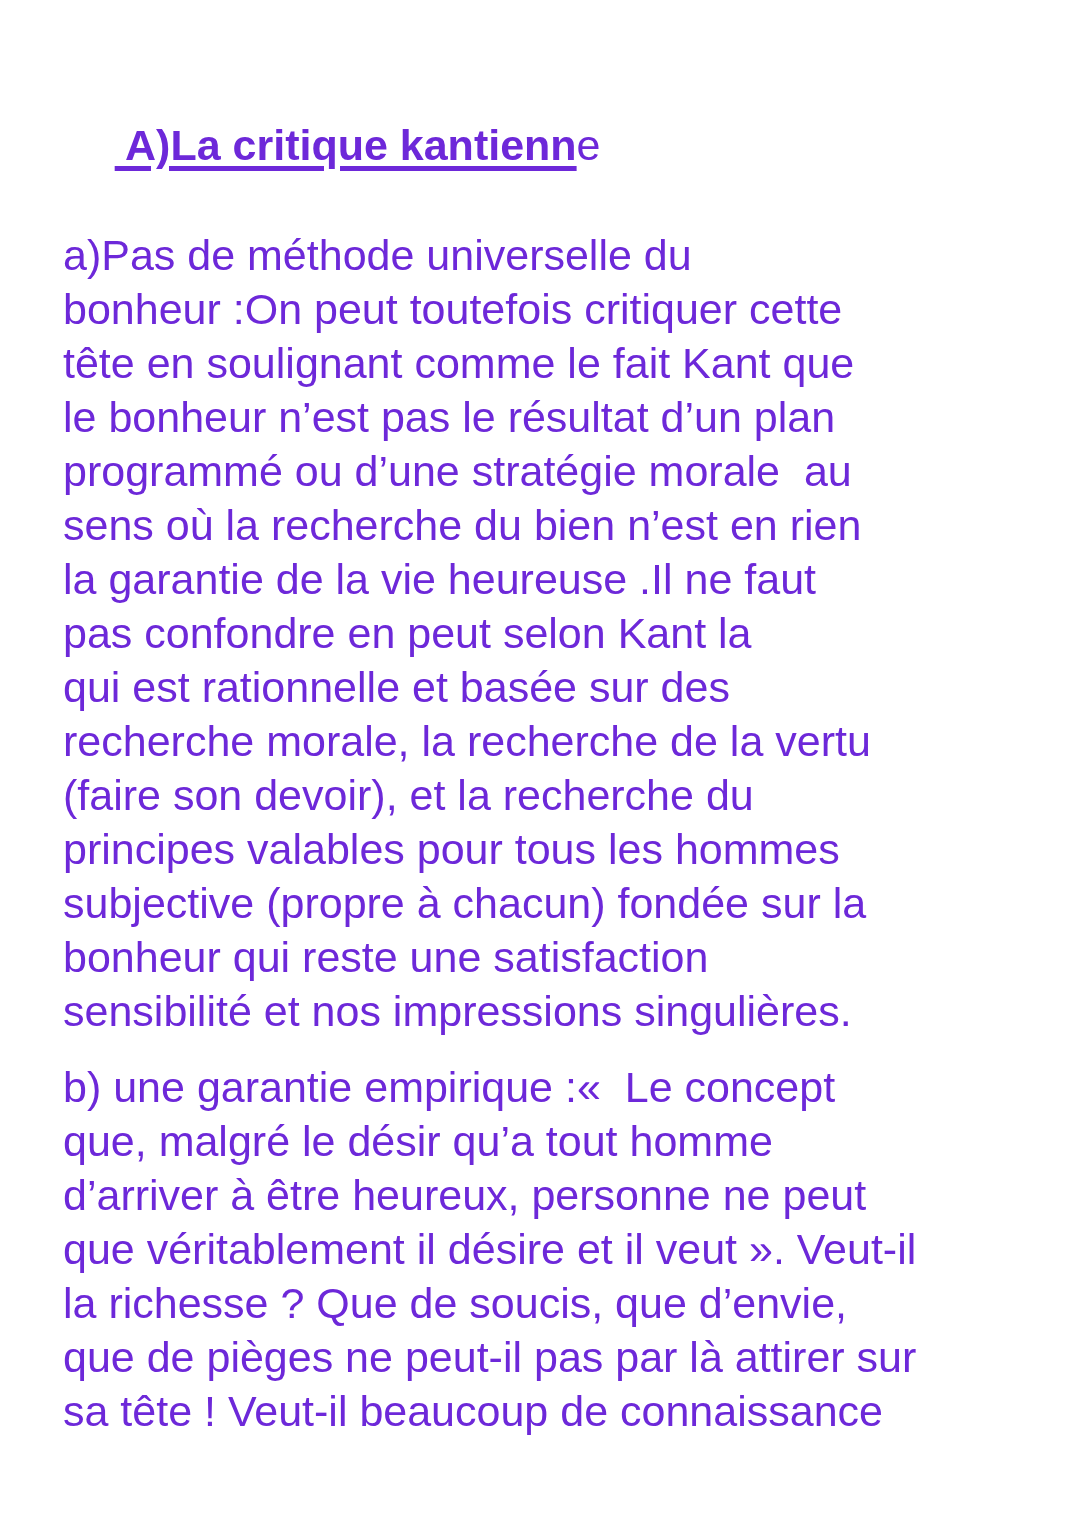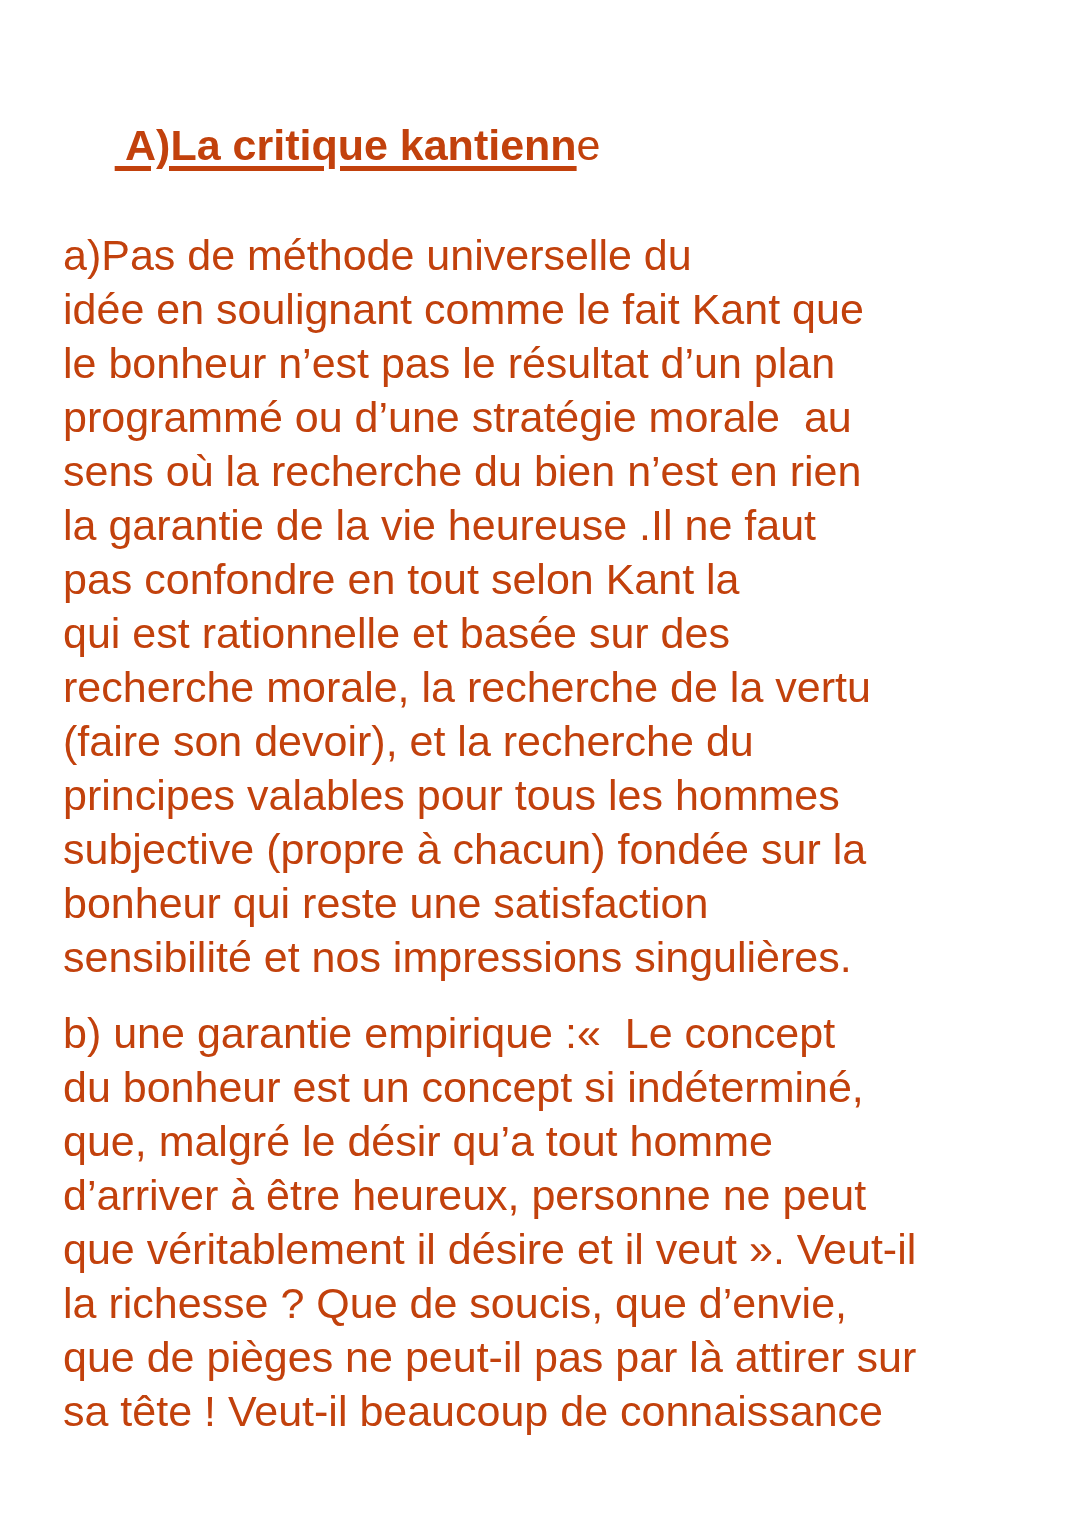--- a/index.html
+++ b/index.html
@@ -5,21 +5,21 @@
   html, body {
     margin: 0;
     padding: 0;
     background: #ffffff;
   }
   .page {
     position: relative;
     width: 1036px;
     height: 1527px;
     background: #ffffff;
-    color: #c2410c;
+    color: #6d28d9;
     font-family: "Liberation Sans", sans-serif;
     overflow: hidden;
   }
   .content {
     position: absolute;
     top: 64px;
     left: 63px;
     right: 30px;
   }
   .heading {
@@ -60,37 +60,37 @@
 <body>
 
 <div class="page">
   <div class="content">
     <div class="heading">
       <span class="u"> A)La critique kantienn</span><span class="tail">e</span>
     </div>
     <div>
         <div class="paragraph">
           <div class="line"><span class="run">a)Pas de méthode universelle du</span></div>
-          <div class="line"><span class="run">idée en soulignant </span><span class="run b">comme le fait Kant que</span></div>
+          <div class="line"><span class="run">bonheur :On peut toutefois critiquer cette</span></div>
+          <div class="line"><span class="run">tête en soulignant </span><span class="run b">comme le fait Kant que</span></div>
           <div class="line"><span class="run b">le bonheur n’est pas le résultat d’un plan</span></div>
           <div class="line"><span class="run b">programmé ou d’une stratégie morale  au</span></div>
           <div class="line"><span class="run b">sens où la recherche du bien n’est en rien</span></div>
           <div class="line"><span class="run b">la garantie de la vie heureuse .</span><span class="run">Il</span><span class="run b"> ne faut</span></div>
-          <div class="line"><span class="run b">pas confondre en tout selon Kant la</span></div>
+          <div class="line"><span class="run b">pas confondre en peut selon Kant la</span></div>
           <div class="line"><span class="run b">qui est rationnelle et basée sur des</span></div>
           <div class="line"><span class="run b">recherche morale, la recherche de la vertu</span></div>
           <div class="line"><span class="run b">(faire son devoir), et la recherche du</span></div>
           <div class="line"><span class="run b">principes valables pour tous les hommes</span></div>
           <div class="line"><span class="run b">subje</span><span class="run">ctive (propre à chacun) fondée sur la</span></div>
           <div class="line"><span class="run b">bonheur qui reste une satisfaction</span></div>
           <div class="line"><span class="run">sensibilité et nos impressions singulières.</span></div>
         </div>
         <div class="paragraph">
           <div class="line"><span class="run">b) </span><span class="run b">une garantie empirique</span><span class="run"> :«  Le concept</span></div>
-          <div class="line"><span class="run">du bonheur est un concept si indéterminé,</span></div>
           <div class="line"><span class="run">que, malgré le désir qu’a tout homme</span></div>
           <div class="line"><span class="run">d’arriver à être heureux, personne ne peut</span></div>
           <div class="line"><span class="run">que véritablement il désire et il veut ». Veut-il</span></div>
           <div class="line"><span class="run">la richesse ? Que de soucis, que d’envie,</span></div>
           <div class="line"><span class="run">que de pièges ne peut-il pas par là attirer sur</span></div>
           <div class="line"><span class="run">sa tête ! Veut-il beaucoup de connaissance</span></div>
         </div>
       </div>
   </div>
 </div>

